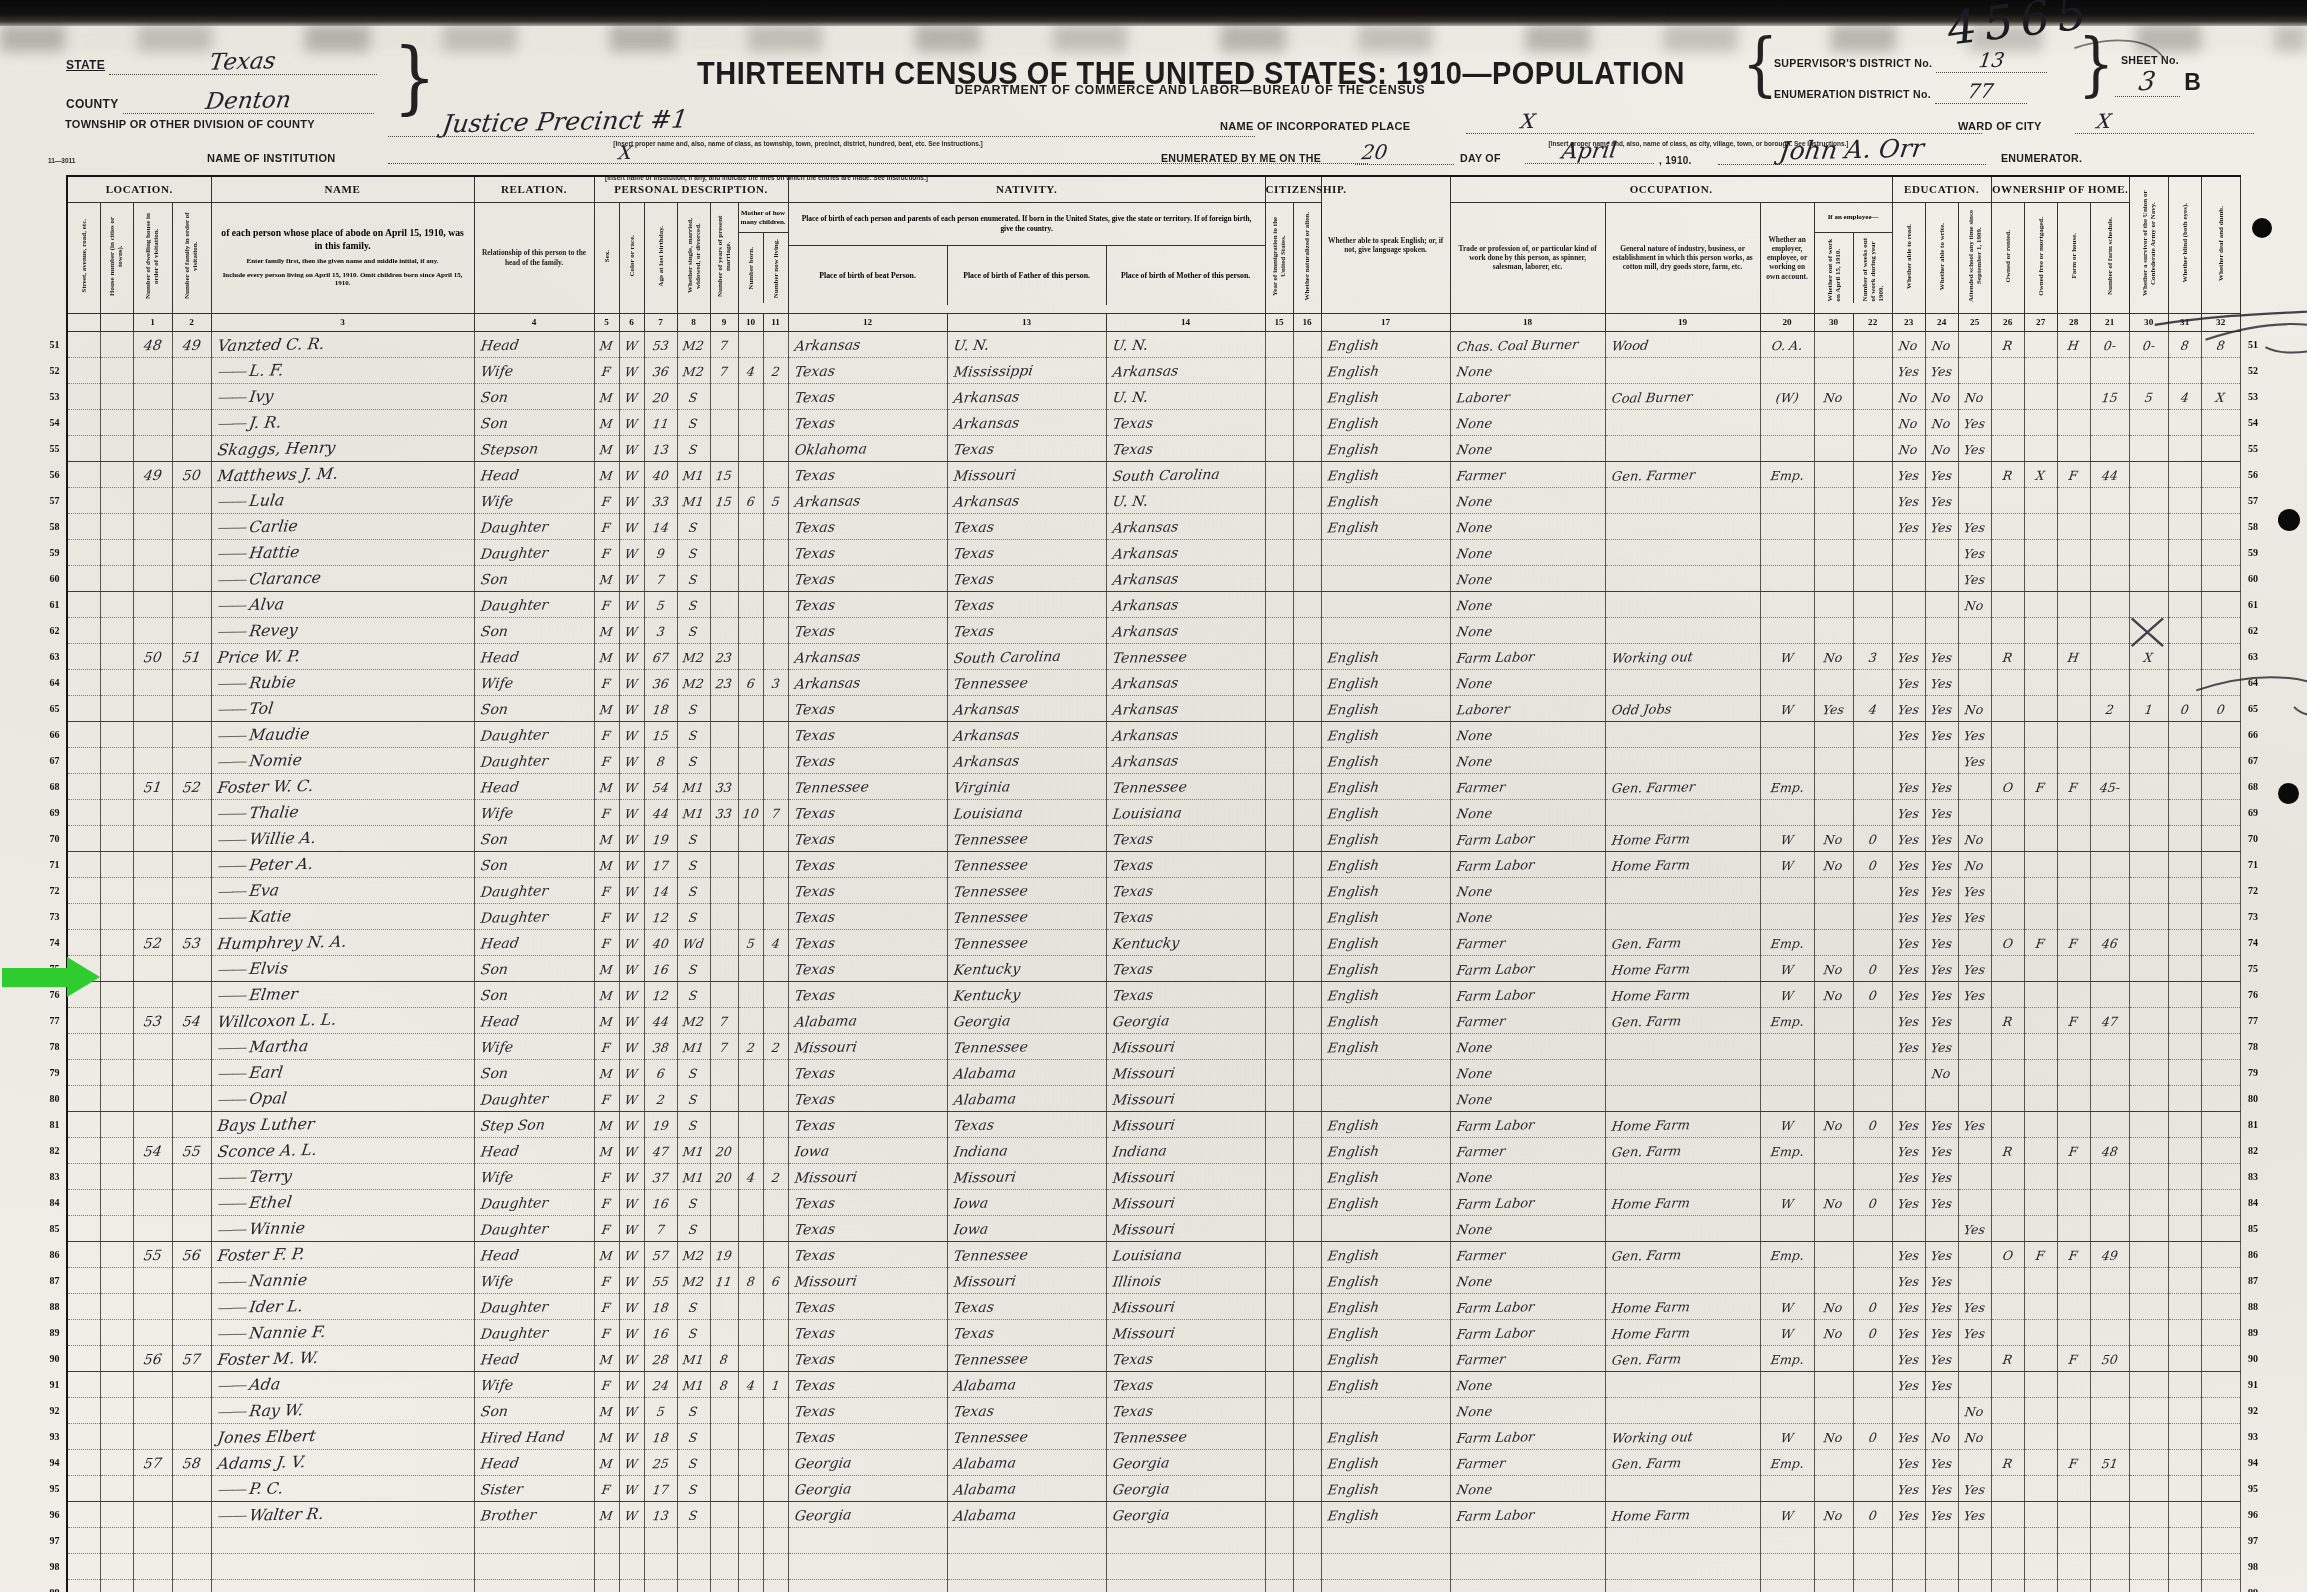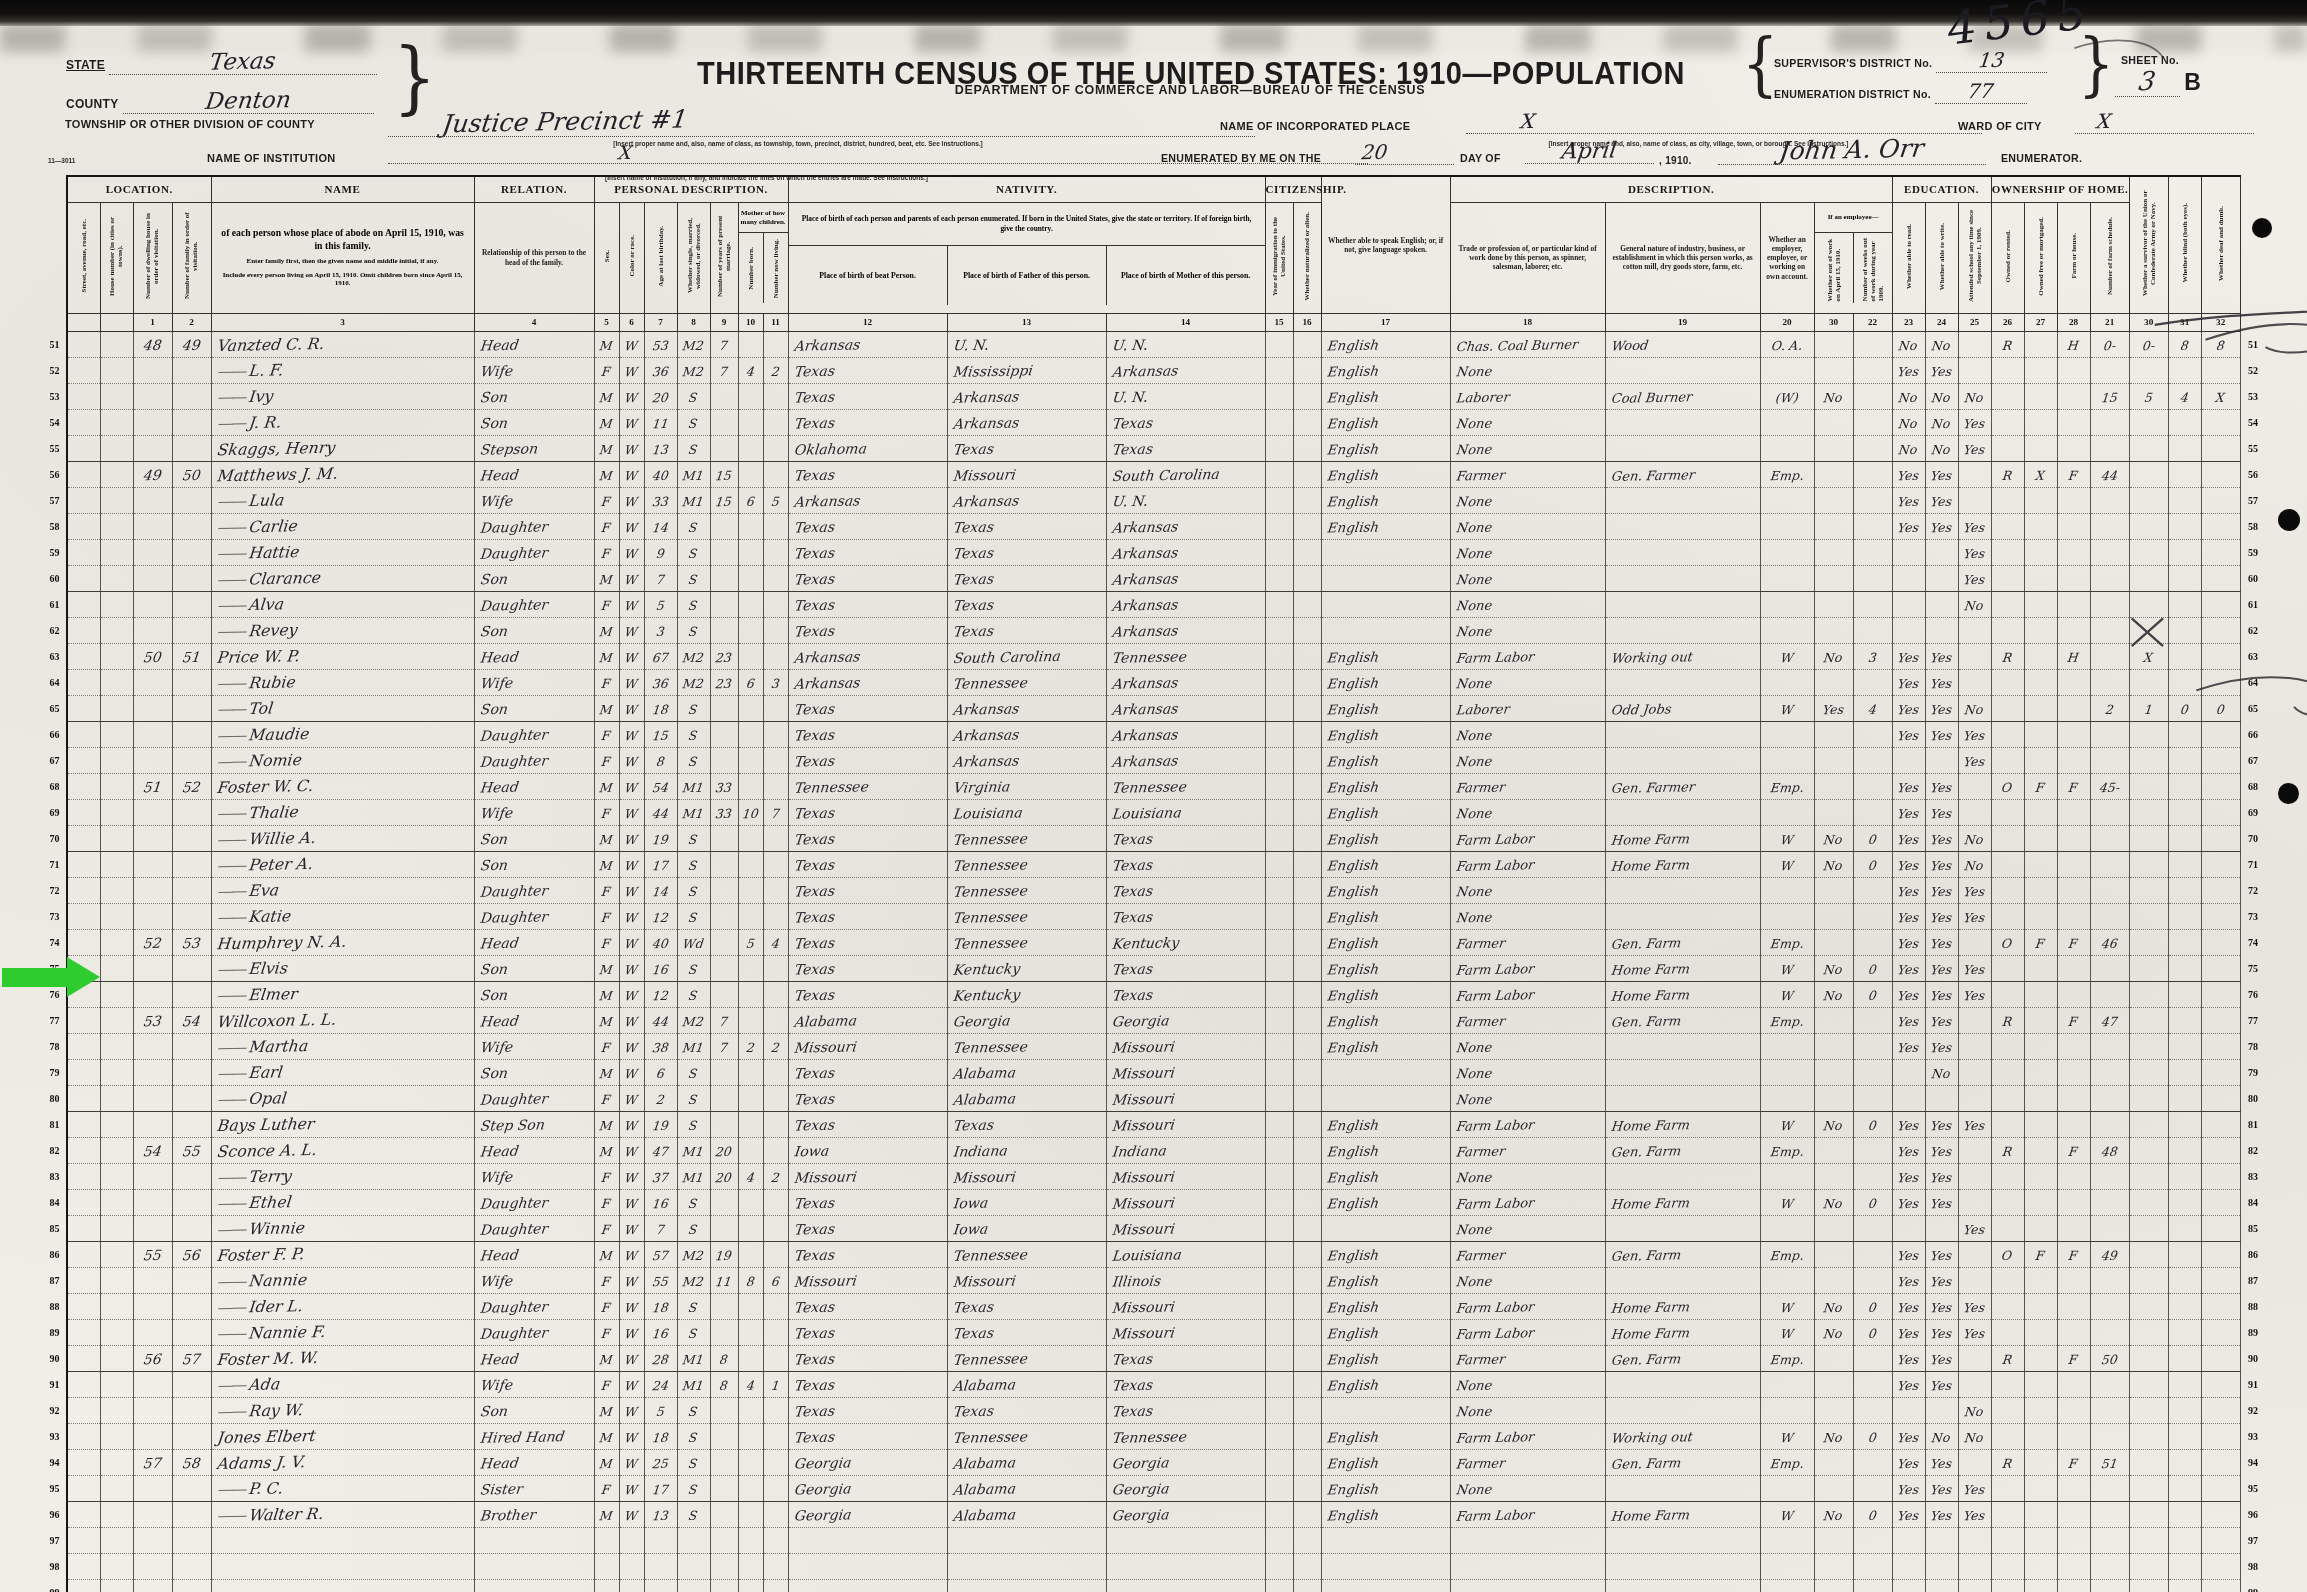--- a/index.html
+++ b/index.html
@@ -191,21 +191,21 @@
       <thead>
         <tr class="tr1">
           <td class="ln lnl" rowspan="3"></td>
           <td class="grp bl3" colspan="4">LOCATION.</td>
           <td class="grp bl2">NAME</td>
           <td class="grp bl2">RELATION.</td>
           <td class="grp bl2" colspan="7">PERSONAL DESCRIPTION.</td>
           <td class="grp bl2" colspan="3">NATIVITY.</td>
           <td class="grp bl2" colspan="2">CITIZENSHIP.</td>
           <td class="desccell bl2" rowspan="2">Whether able to speak English; or, if not, give language spoken.</td>
-          <td class="grp bl2" colspan="5">DESCRIPTION.</td>
+          <td class="grp bl2" colspan="5">OCCUPATION.</td>
           <td class="grp bl2" colspan="3">EDUCATION.</td>
           <td class="grp bl2" colspan="4">OWNERSHIP OF HOME.</td>
           <td class="vtcell tall bl2" rowspan="2"><div class="vt">Whether a survivor of the Union or Confederate Army or Navy.</div></td>
           <td class="vtcell tall " rowspan="2"><div class="vt">Whether blind (both eyes).</div></td>
           <td class="vtcell tall " rowspan="2"><div class="vt">Whether deaf and dumb.</div></td>
           <td class="ln lnr bl3" rowspan="3"></td>
         </tr>
         <tr class="tr2">
           <td class="vtcell bl3"><div class="vt">Street, avenue, road, etc.</div></td>
           <td class="vtcell "><div class="vt">House number (in cities or towns).</div></td>

